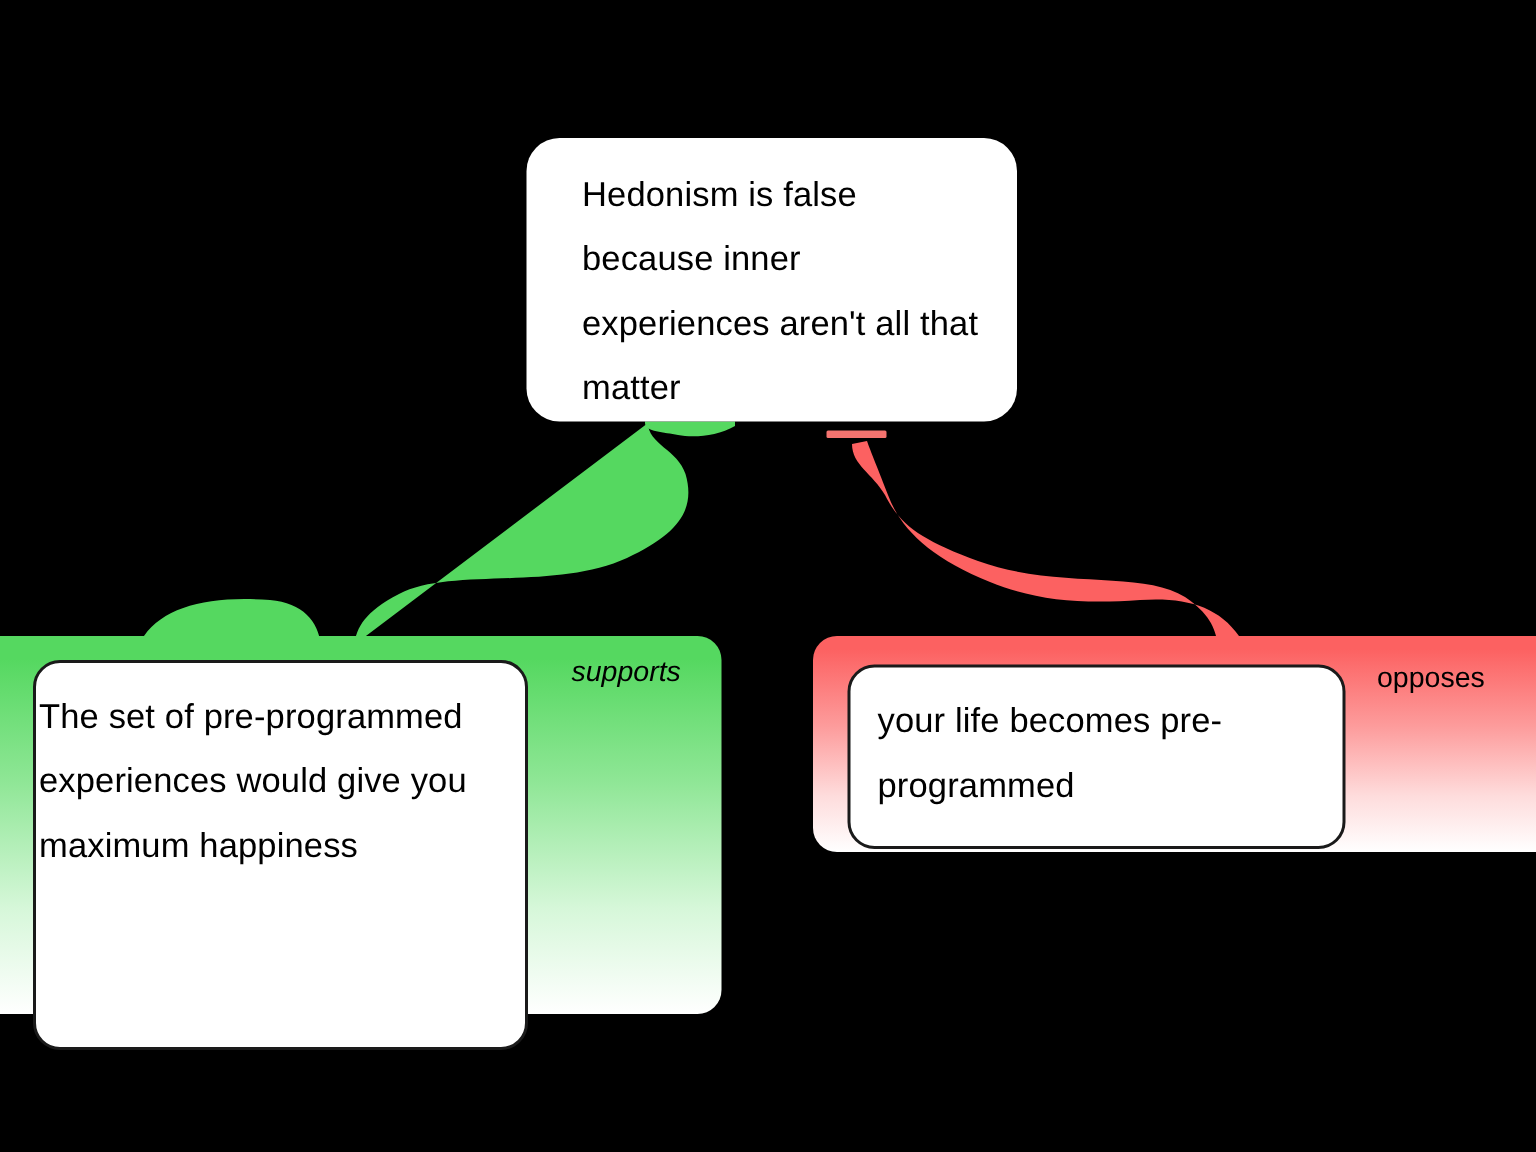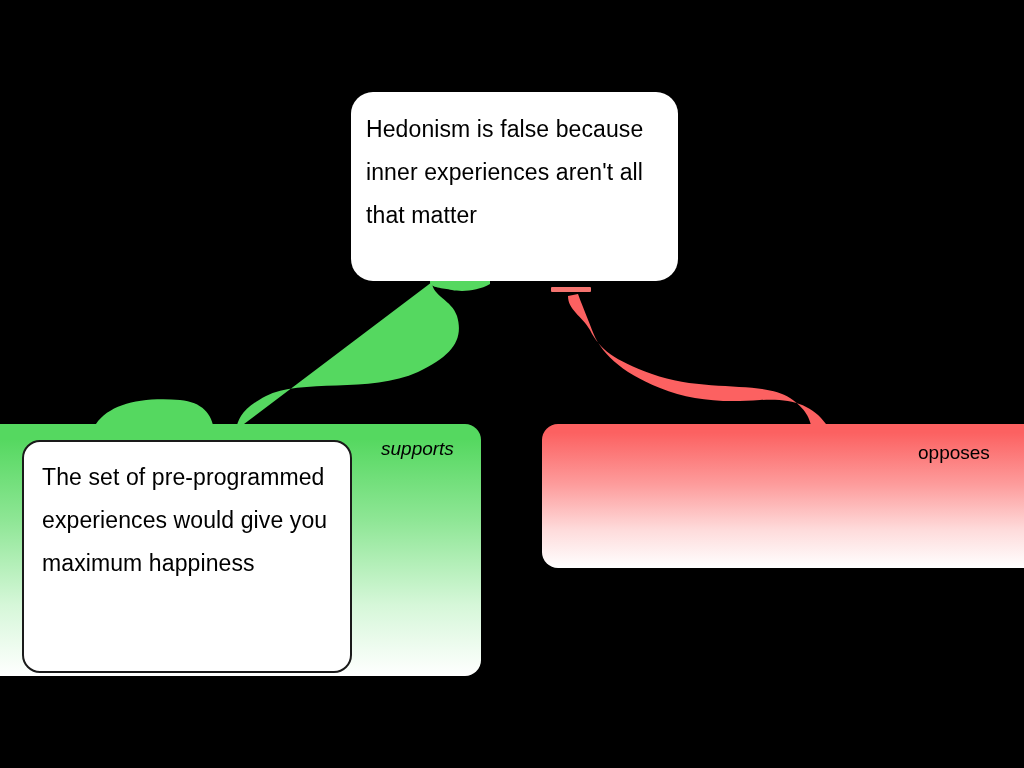--- a/index.html
+++ b/index.html
@@ -42,20 +42,21 @@
     top: 92px;
     width: 327px;
     height: 189px;
     padding: 16px 18px 0 15px;
   }
   #root-claim .claim-text {
     font-size: 23px;
     line-height: 43px;
     color: #000000;
     letter-spacing: 0.1px;
+    margin-left: 22px;
   }
 
   
   .relation-card {
     position: absolute;
     border-radius: 16px;
     overflow: visible;
   }
   #supports-card {
     left: -8px;
@@ -88,22 +89,22 @@
     position: absolute;
     background: #ffffff;
     border: 2px solid #1a1a1a;
     border-radius: 18px;
     box-sizing: border-box;
   }
   #supports-claim {
     left: 22px;
     top: 440px;
     width: 330px;
-    height: 233px;
-    padding: 14px 14px 0 18px;
+    height: 260px;
+    padding: 14px 14px 0 2px;
   }
   #opposes-claim {
     left: 565px;
     top: 443px;
     width: 332px;
     height: 123px;
     padding: 14px 14px 0 18px;
   }
   .inner-claim .claim-text {
     font-size: 23px;
@@ -162,14 +163,17 @@
   <div class="relation-label" id="opposes-label">opposes</div>
 
   <div class="claim-box" id="root-claim">
     <div class="claim-text">Hedonism is false because inner experiences aren't all that matter</div>
   </div>
 
   <div class="inner-claim" id="supports-claim">
     <div class="claim-text">The set of pre-programmed experiences would give you maximum happiness</div>
   </div>
 
+  <div class="inner-claim" id="opposes-claim">
+    <div class="claim-text">your life becomes pre-programmed</div>
+  </div>
 
 </div>
 
 </body></html>

